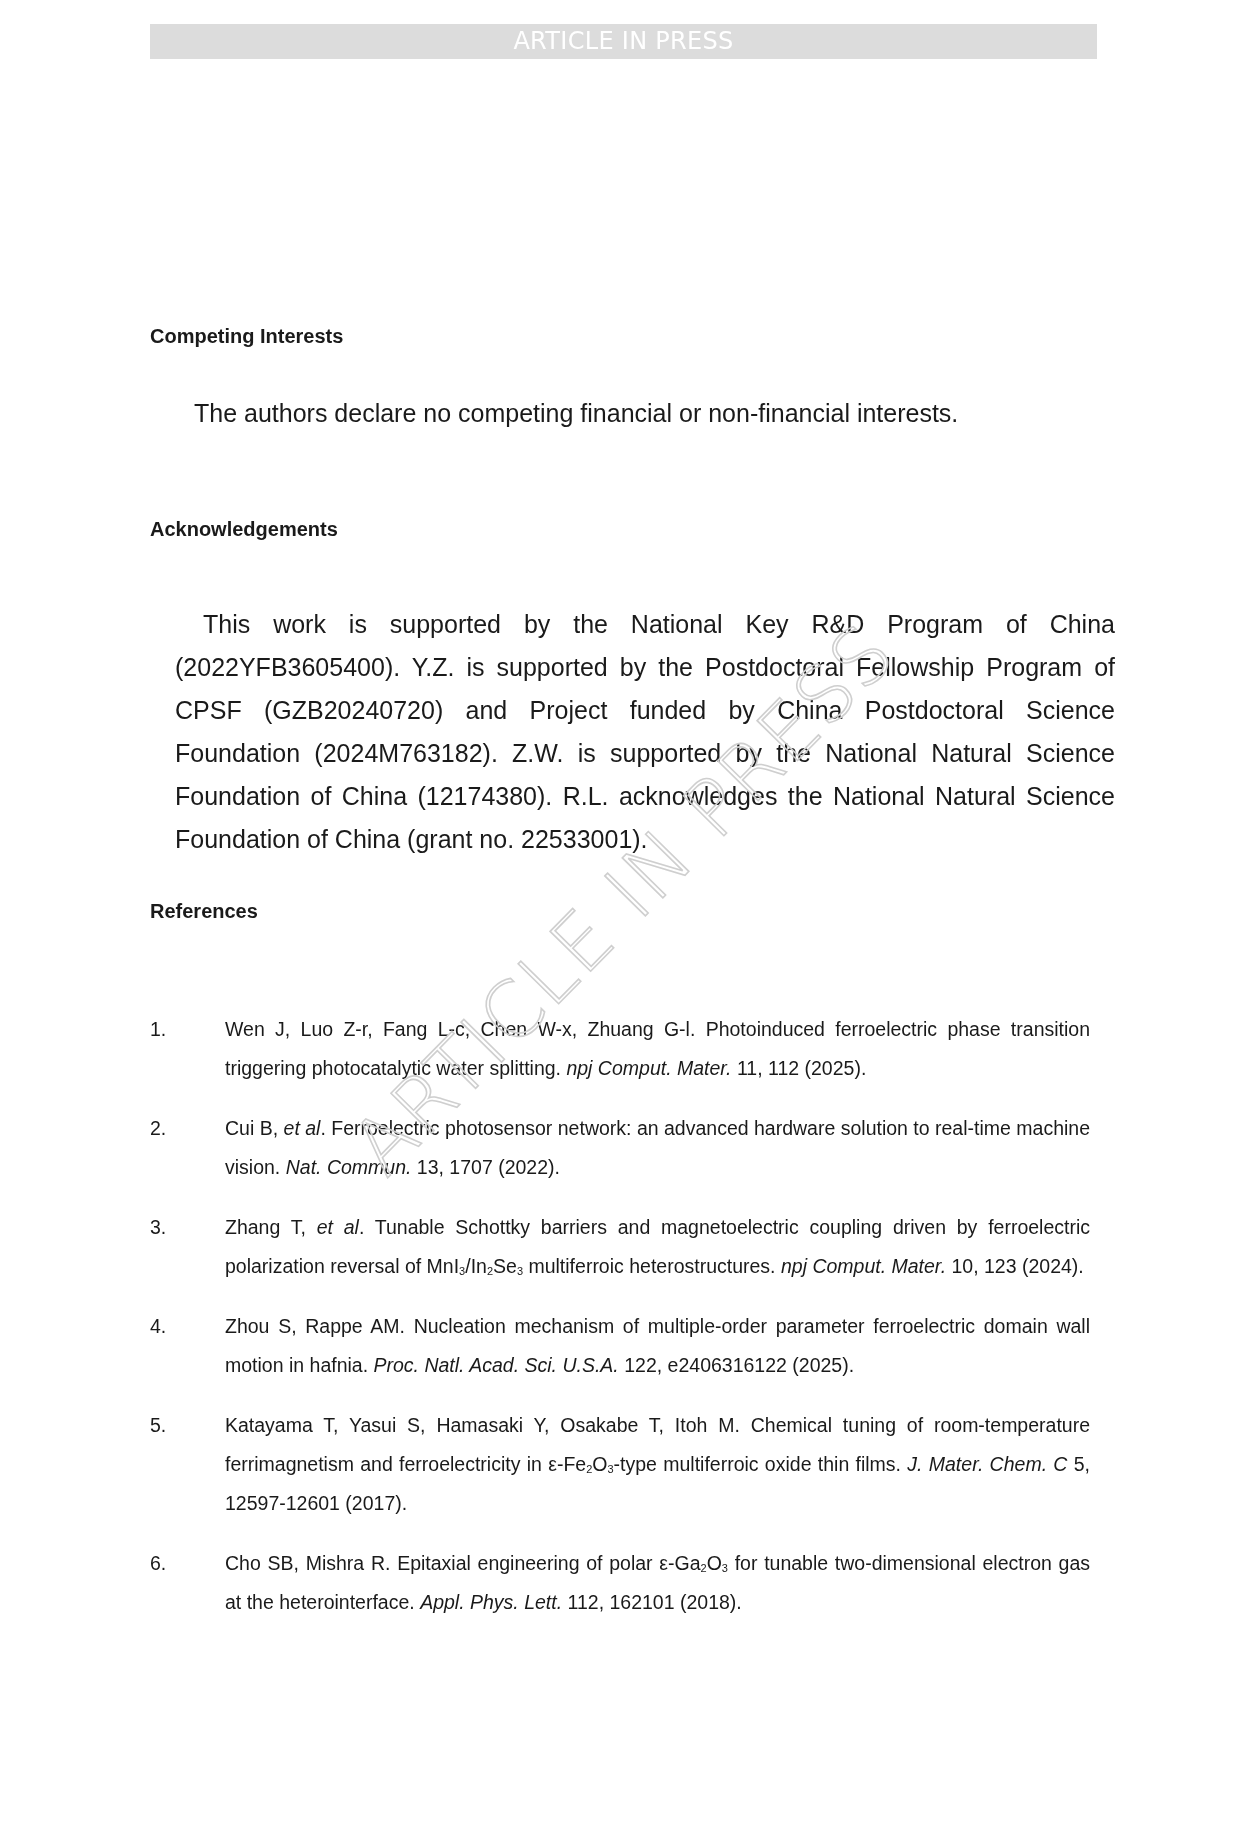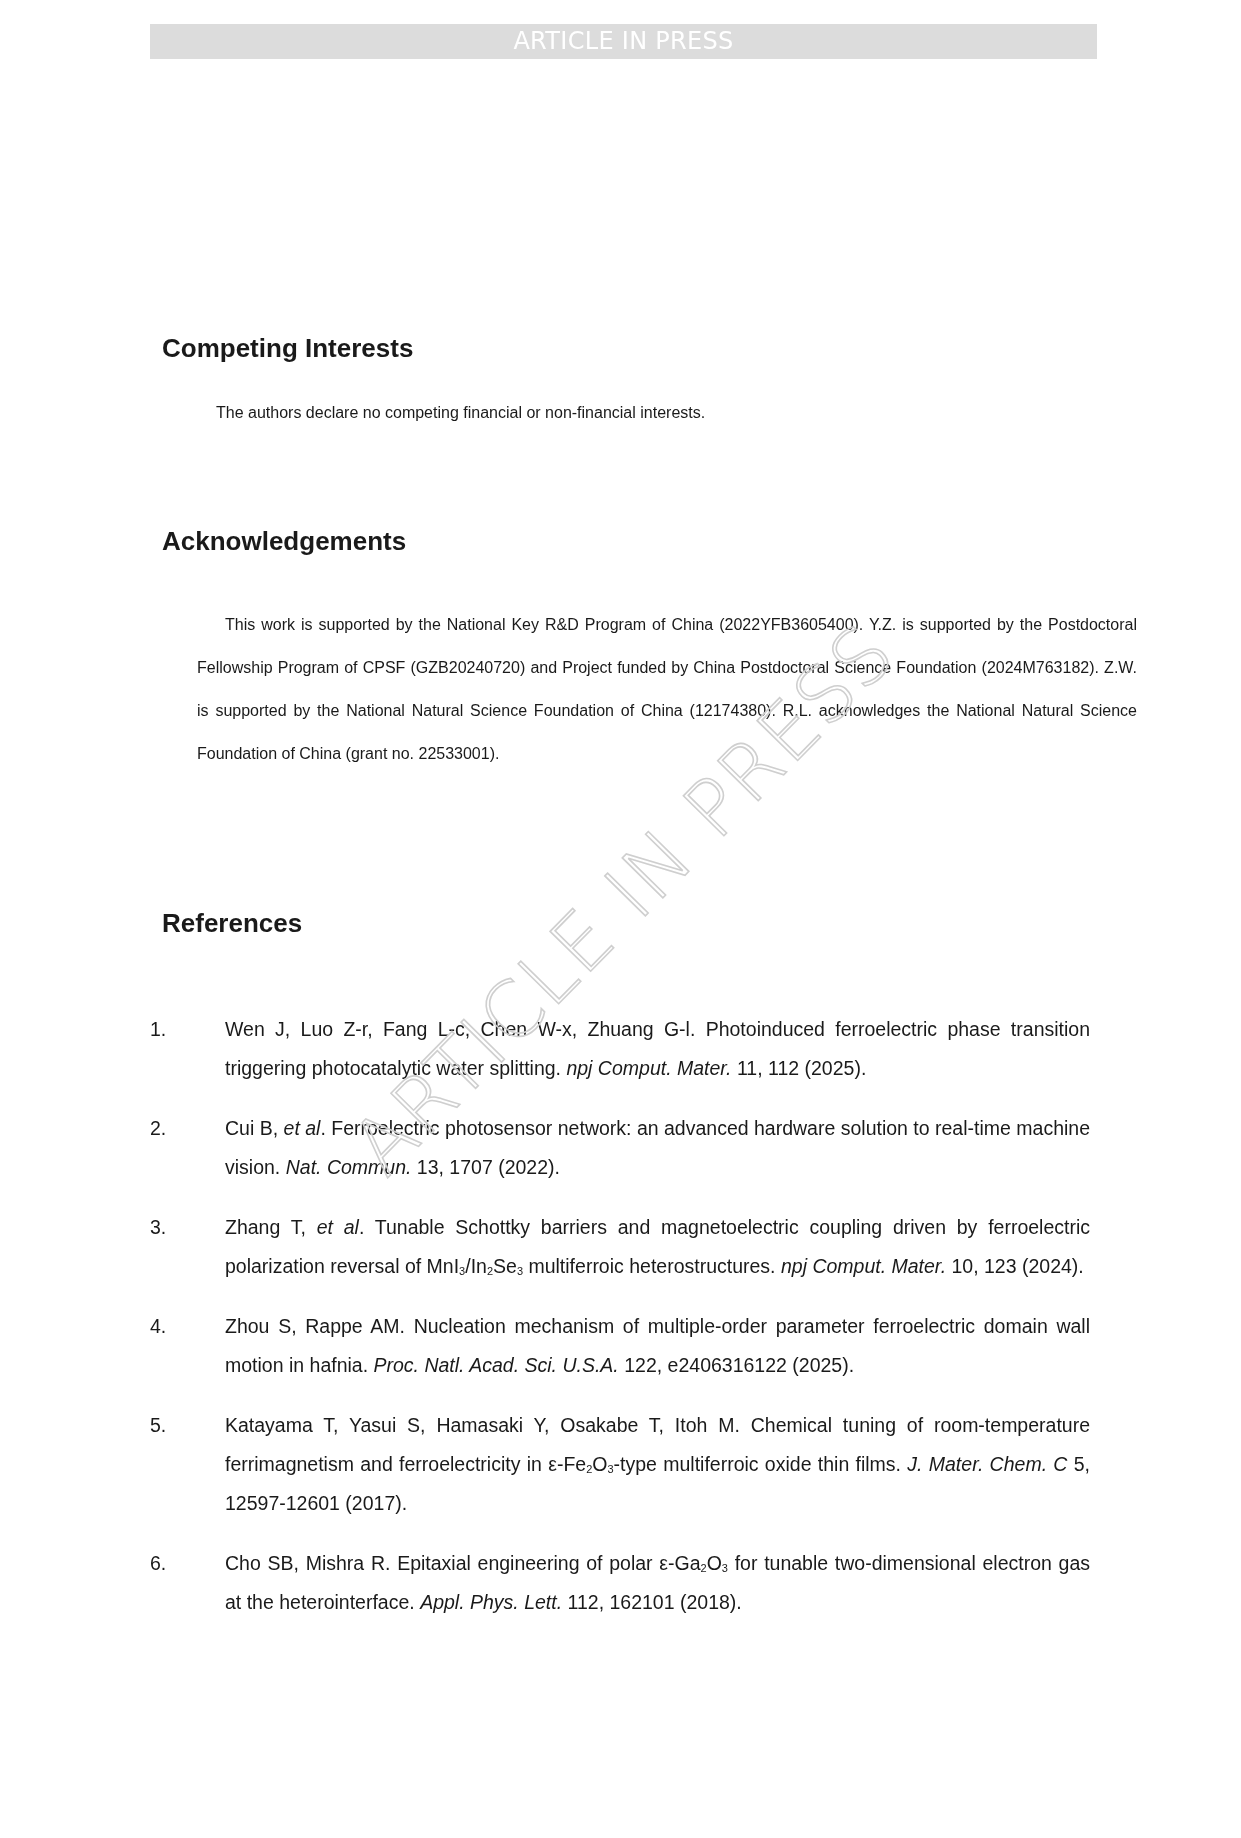--- a/index.html
+++ b/index.html
@@ -2,24 +2,24 @@
 <html><head>
 <meta charset="utf-8">
 <style>
   html, body { margin: 0; padding: 0; background: #ffffff; }
   body { width: 1241px; height: 1838px; position: relative; overflow: hidden;
          font-family: "Liberation Sans", sans-serif; color: #1a1a1a; }
   .banner { position: absolute; left: 150px; top: 24px; width: 947px; height: 35px;
             background: #dcdcdc; color: #ffffff; text-align: center;
             font-family: "DejaVu Sans", sans-serif; font-size: 24px; line-height: 35px;
             letter-spacing: 0.3px; }
-  .heading { position: absolute; left: 150px; margin: 12px; font-weight: bold;
-             font-size: 26px; line-height: 30px; color: #1a1a1a; }
-  .para { position: absolute; left: 166px; width: 940px; margin: 0;
-          font-size: 16px; color: #1a1a1a; }
+  .heading { position: absolute; left: 150px; margin: 0; font-weight: bold;
+             font-size: 20px; line-height: 30px; color: #1a1a1a; }
+  .para { position: absolute; left: 144px; width: 940px; margin: 0;
+          font-size: 25px; color: #1a1a1a; }
   .ci-text { top: 398px; text-indent: 50px; line-height: 30px; }
   .ack-text { top: 603px; line-height: 43px; text-align: justify; text-indent: 28px; margin-left: 31px; }
   .refs { position: absolute; left: 150px; top: 1010px; width: 940px; }
   .ref { position: relative; padding-left: 75px; font-size: 19.5px; line-height: 39px;
          text-align: justify; margin-bottom: 21px; }
   .ref-num { position: absolute; left: 0; top: 0; }
   .ref i { }
   .ref b { font-weight: normal; }
   sub { font-size: 11px; vertical-align: -2px; line-height: 0; }
   .watermark { position: absolute; left: 262px; top: 868px; width: 700px; height: 86px;

